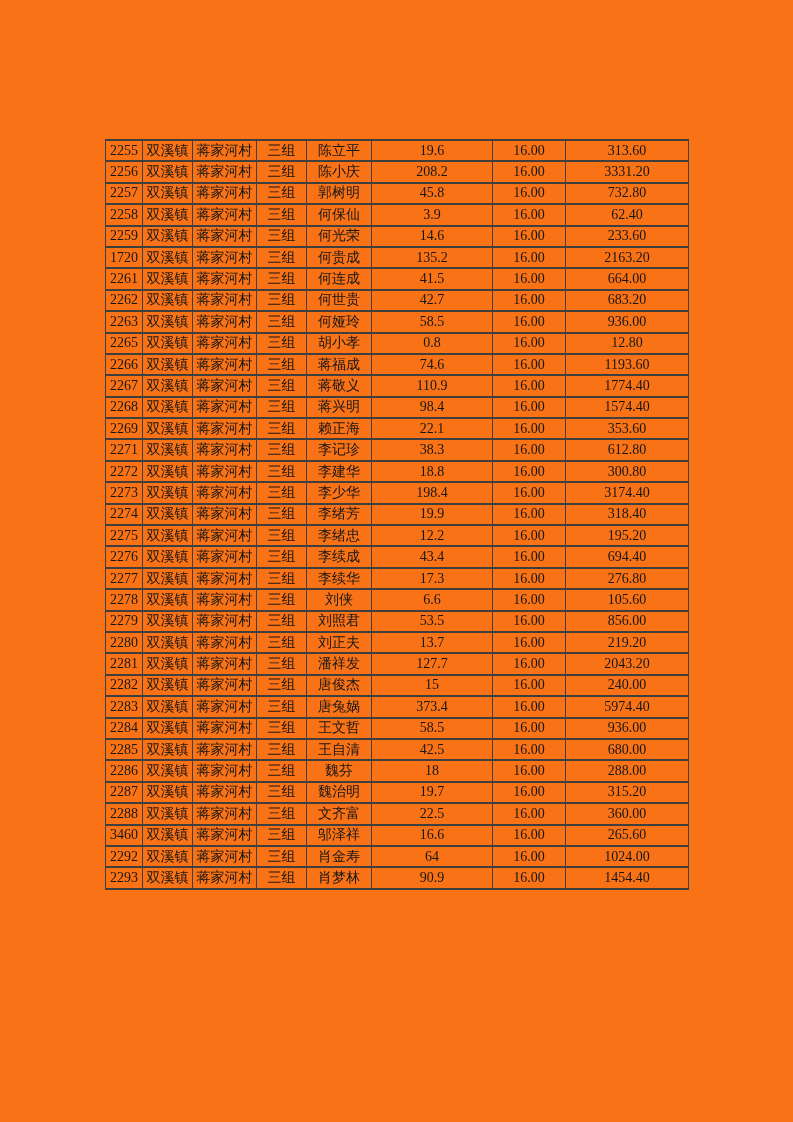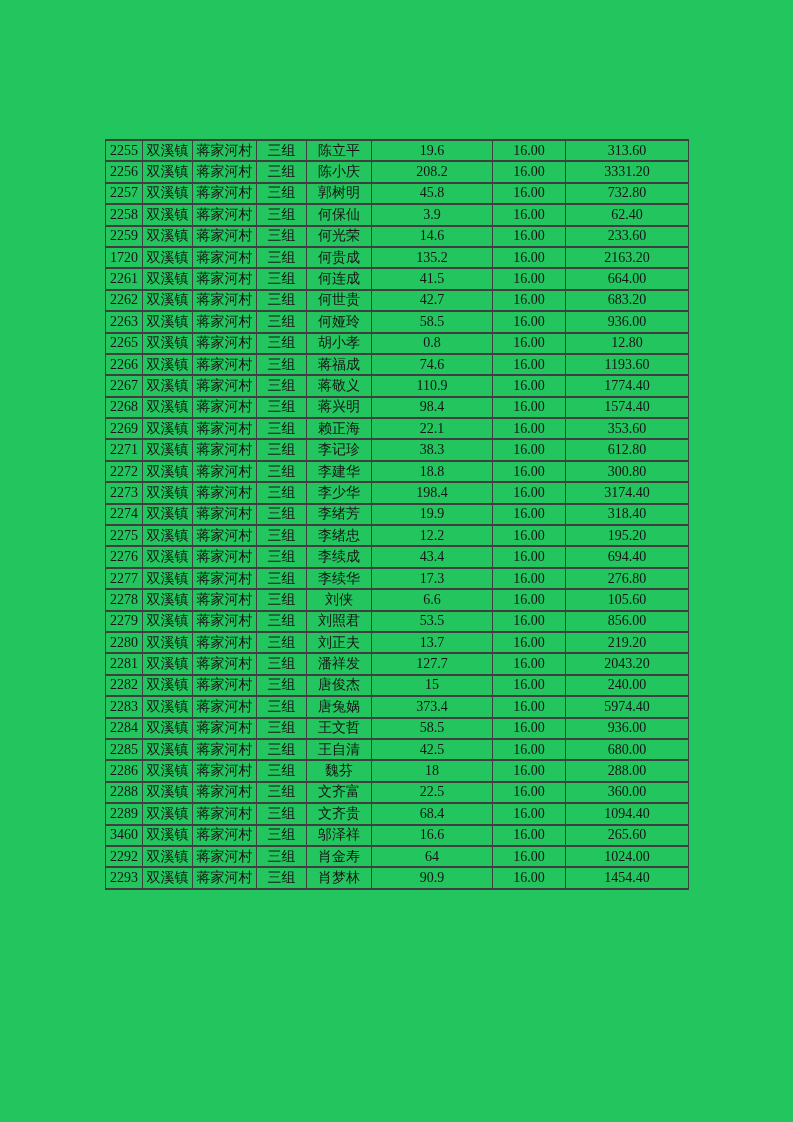--- a/index.html
+++ b/index.html
@@ -4,21 +4,21 @@
 <style>
   html, body {
     margin: 0;
     padding: 0;
     background: #ffffff;
   }
   .page {
     position: relative;
     width: 793px;
     height: 1122px;
-    background: #22c55e;
+    background: #f97316;
     overflow: hidden;
     font-family: "Liberation Serif", "DejaVu Serif", serif;
     color: #161616;
   }
   table.data-table {
     position: absolute;
     left: 105px;
     top: 139px;
     width: 583px;
     border-collapse: collapse;
@@ -349,38 +349,38 @@
           <td>2286</td>
           <td>双溪镇</td>
           <td>蒋家河村</td>
           <td>三组</td>
           <td>魏芬</td>
           <td>18</td>
           <td>16.00</td>
           <td>288.00</td>
         </tr>
         <tr>
+          <td>2287</td>
+          <td>双溪镇</td>
+          <td>蒋家河村</td>
+          <td>三组</td>
+          <td>魏治明</td>
+          <td>19.7</td>
+          <td>16.00</td>
+          <td>315.20</td>
+        </tr>
+        <tr>
           <td>2288</td>
           <td>双溪镇</td>
           <td>蒋家河村</td>
           <td>三组</td>
           <td>文齐富</td>
           <td>22.5</td>
           <td>16.00</td>
           <td>360.00</td>
-        </tr>
-        <tr>
-          <td>2289</td>
-          <td>双溪镇</td>
-          <td>蒋家河村</td>
-          <td>三组</td>
-          <td>文齐贵</td>
-          <td>68.4</td>
-          <td>16.00</td>
-          <td>1094.40</td>
         </tr>
         <tr>
           <td>3460</td>
           <td>双溪镇</td>
           <td>蒋家河村</td>
           <td>三组</td>
           <td>邬泽祥</td>
           <td>16.6</td>
           <td>16.00</td>
           <td>265.60</td>

